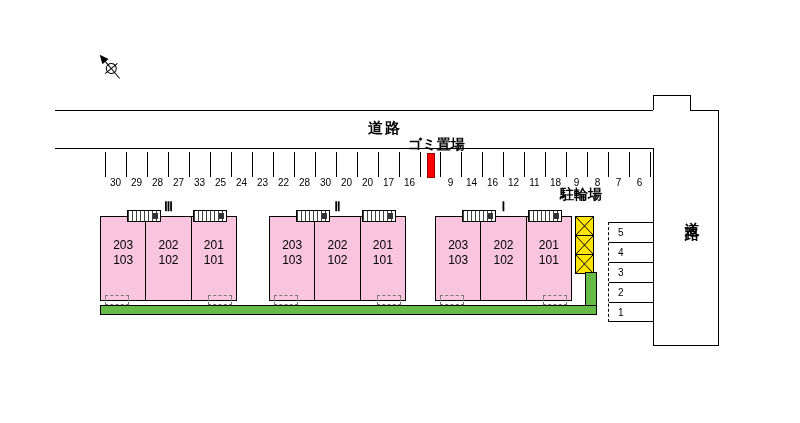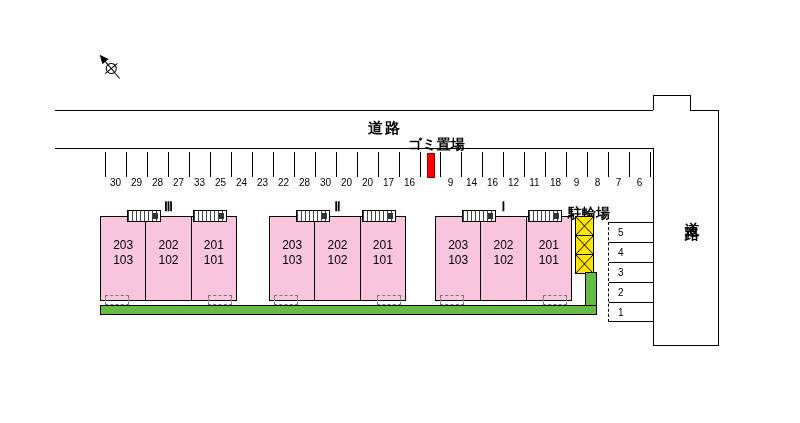--- a/index.html
+++ b/index.html
@@ -208,21 +208,21 @@
         </div>
       <div class="unit">
           <span>201</span>
           <span>101</span>
         </div>
     </div>
     <div class="balc balc-l"></div>
     <div class="balc balc-r"></div>
   </div>
 
-  <div class="small-label" style="left:560px;top:205px;width:50px;text-align:right">駐輪場</div>
+  <div class="small-label" style="left:560px;top:186px;width:50px;text-align:left">駐輪場</div>
   <svg class="bike-svg" width="20" height="59" viewBox="0 0 20 59">
     <rect x="0.5" y="0.5" width="18" height="19" fill="#FFE400" stroke="#000"></rect>
     <line x1="0.5" y1="0.5" x2="18.5" y2="19.5" stroke="#000"></line>
     <line x1="18.5" y1="0.5" x2="0.5" y2="19.5" stroke="#000"></line>
     <rect x="0.5" y="19.5" width="18" height="19" fill="#FFE400" stroke="#000"></rect>
     <line x1="0.5" y1="19.5" x2="18.5" y2="38.5" stroke="#000"></line>
     <line x1="18.5" y1="19.5" x2="0.5" y2="38.5" stroke="#000"></line>
     <rect x="0.5" y="38.5" width="18" height="19" fill="#FFE400" stroke="#000"></rect>
     <line x1="0.5" y1="38.5" x2="18.5" y2="57.5" stroke="#000"></line>
     <line x1="18.5" y1="38.5" x2="0.5" y2="57.5" stroke="#000"></line>

